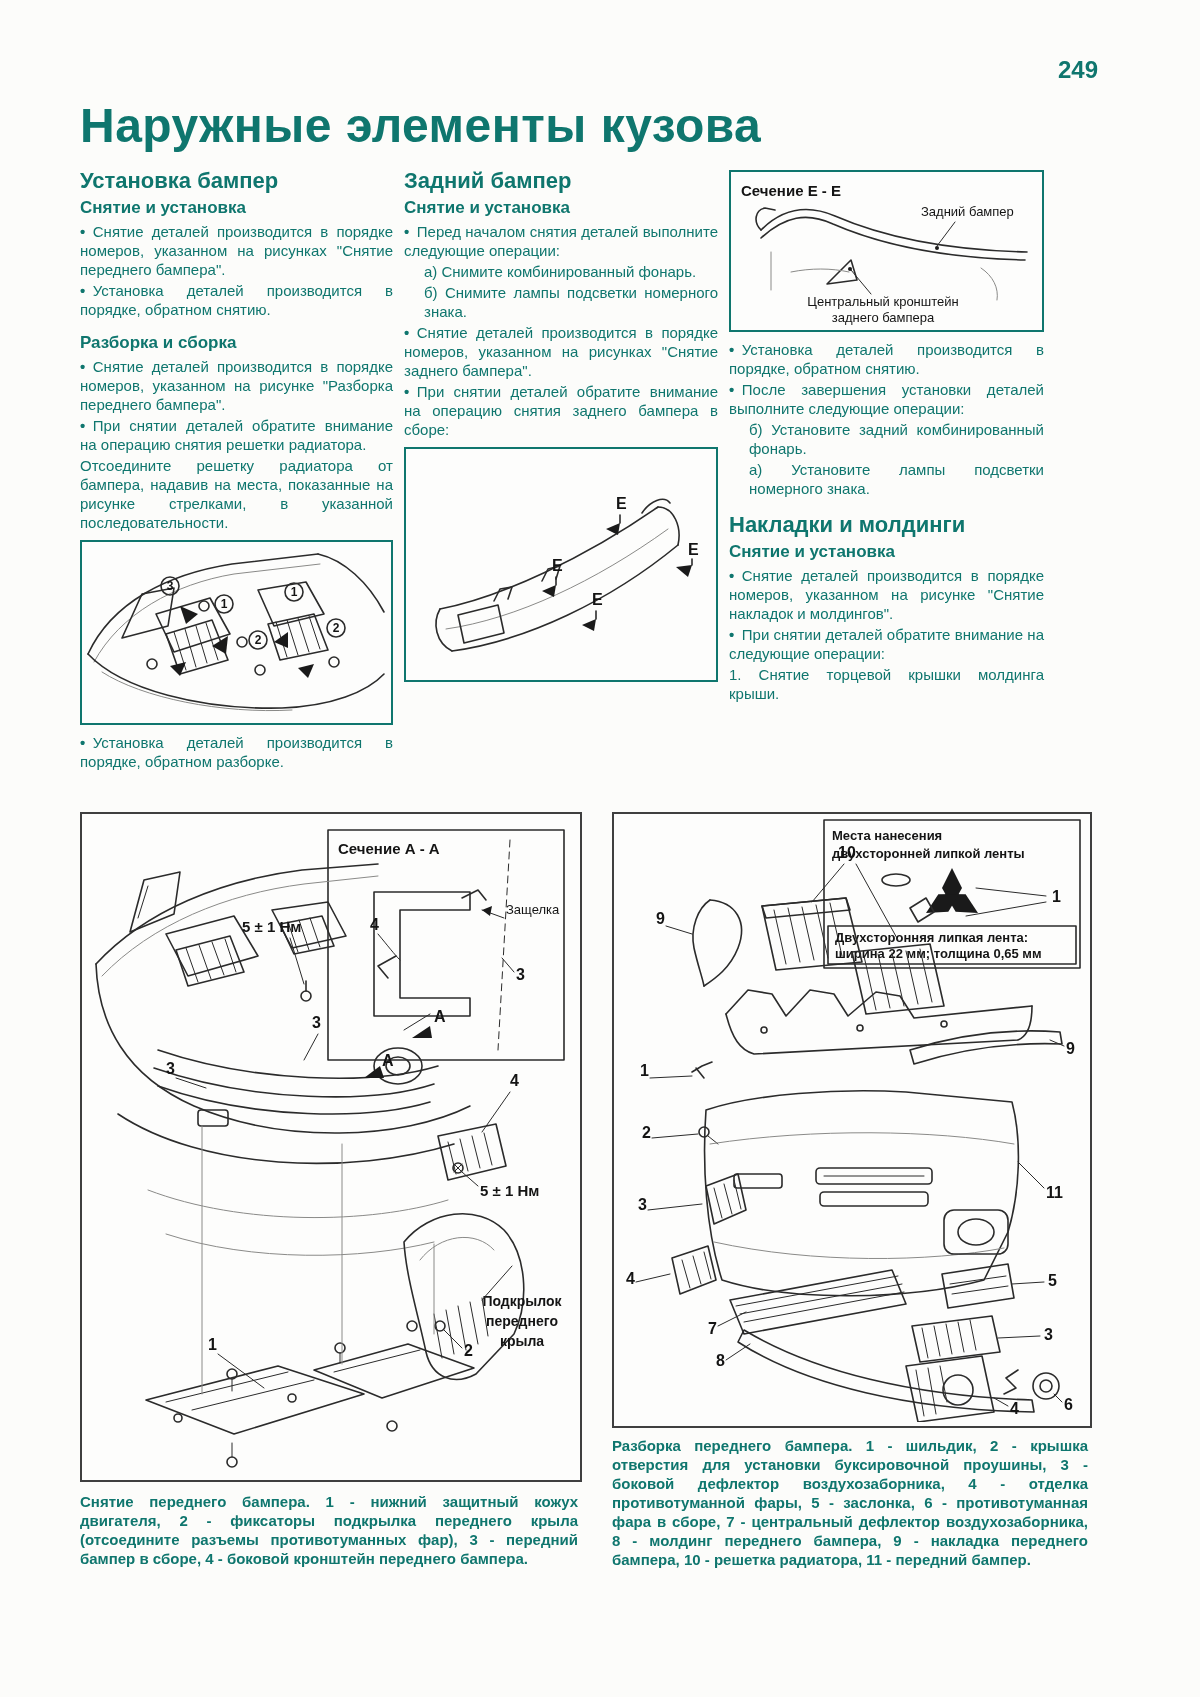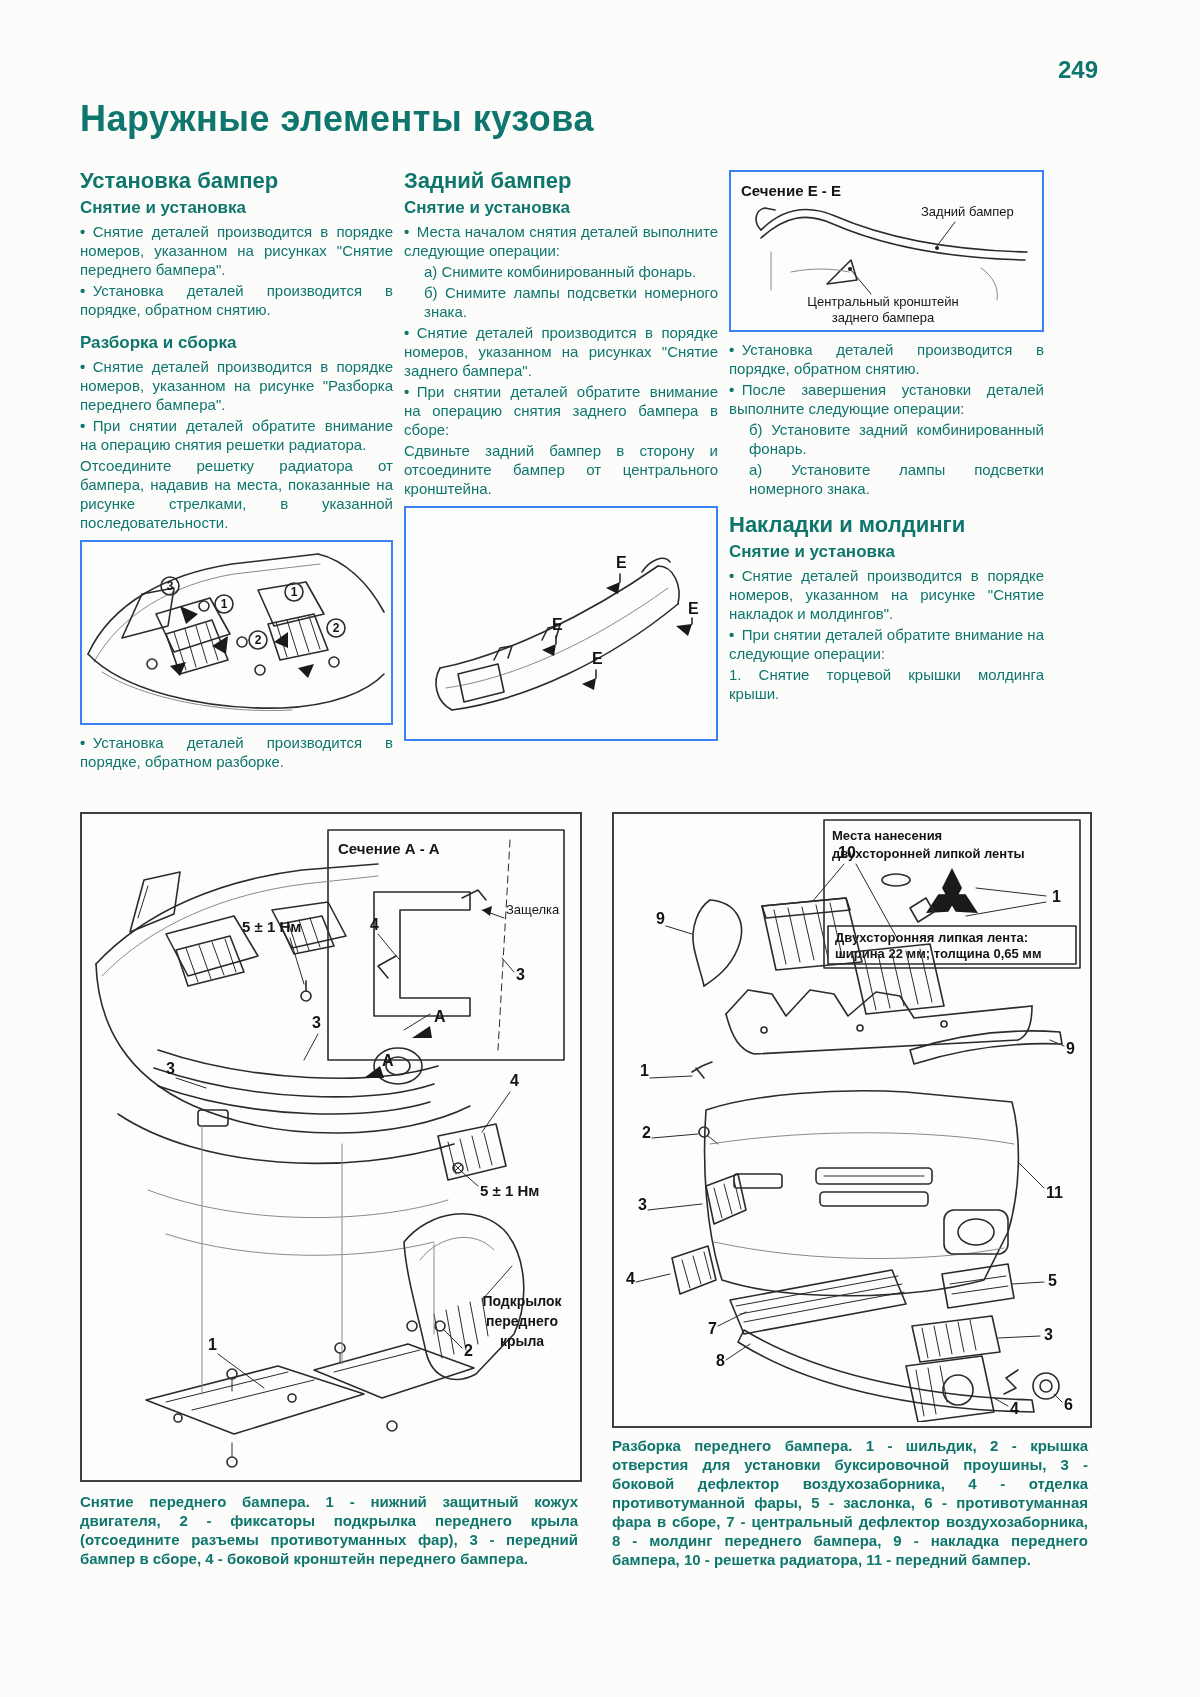--- a/index.html
+++ b/index.html
@@ -1,32 +1,32 @@
 <!DOCTYPE html>
 <html><head>
 <meta charset="utf-8">
 <style>
   html,body{margin:0;padding:0;background:#d9d9d6;}
   .page{position:relative;width:1200px;height:1697px;margin:0 auto;background:#fcfcfa;
         font-family:"Liberation Sans",sans-serif;color:#0f766e;overflow:hidden;text-decoration:underline;}
   .pagenum{position:absolute;top:56px;left:1058px;font-size:24px;font-weight:bold;}
-  .title{position:absolute;left:80px;top:98px;font-size:36px;font-weight:bold;letter-spacing:.5px;margin:0;}
+  .title{position:absolute;left:80px;top:98px;font-size:48px;font-weight:bold;letter-spacing:.5px;margin:0;}
   .col{position:absolute;top:168px;}
   #col1{left:80px;width:313px;}
   #col2{left:404px;width:314px;}
   #col3{left:729px;width:315px;}
   h2{font-size:22px;font-weight:bold;margin:0 0 4px;}
   h3{font-size:17px;font-weight:bold;margin:2px 0 4px;}
   .gap{margin-top:14px;}
   p{font-size:15px;line-height:19px;text-align:justify;margin:0 0 2px;}
   p.b::before{content:"\2022\2002";font-weight:bold;}
   p.sub{padding-left:20px;}
   p.note{font-style:italic;}
   .ul{text-decoration:underline;}
-  figure{margin:8px 0;border:2px solid #3b82f6;background:#fdfdfc;}
+  figure{margin:8px 0;border:2px solid #0f766e;background:#fdfdfc;}
   .figabs{position:absolute;border:2px solid #3f3f3f;background:#fdfdfc;}
   #fig-left{left:80px;top:812px;width:498px;height:666px;}
   #fig-right{left:612px;top:812px;width:476px;height:612px;}
   .cap{position:absolute;font-weight:bold;}
   #cap-left{left:80px;top:1492px;width:498px;}
   #cap-right{left:612px;top:1436px;width:476px;}
   svg{display:block;}
   svg path,svg rect,svg polygon,svg circle,svg ellipse,svg line,svg polyline{
       fill:none;stroke:#2b2b2b;stroke-width:1.6;stroke-linecap:round;stroke-linejoin:round;}
   svg .fill{fill:#1a1a1a;stroke:none;}
@@ -106,26 +106,25 @@
         </g>
       </svg>
     </figure>
 
     <p class="b">Установка деталей производится в порядке, обратном разборке.</p>
   </div>
 
   <div class="col" id="col2">
     <h2>Задний бампер</h2>
     <h3>Снятие и установка</h3>
-    <p class="b">Места началом снятия деталей выполните следующие операции:</p>
+    <p class="b">Перед началом снятия деталей выполните следующие операции:</p>
     <p class="sub">а) Снимите комбинированный фонарь.</p>
     <p class="sub">б) Снимите лампы подсветки номерного знака.</p>
     <p class="b">Снятие деталей производится в порядке номеров, указанном на рисунках "Снятие заднего бампера".</p>
     <p class="b">При снятии деталей обратите внимание на операцию снятия заднего бампера в сборе:</p>
-    <p>Сдвиньте задний бампер в сторону и отсоедините бампер от центрального кронштейна.</p>
 
     <figure>
       <svg width="310" height="231" viewBox="0 0 310 231">
         <path d="M34,160 C96,148 180,108 252,58"></path>
         <path d="M46,202 C120,192 204,152 272,96"></path>
         <path d="M34,160 C26,174 30,194 46,202"></path>
         <path d="M252,58 C268,58 276,78 272,96"></path>
         <path class="faint" d="M40,180 C110,170 190,132 262,80"></path>
         <path d="M52,166 L92,156 L98,184 L58,194 Z"></path>
         <path d="M88,152 l6,-12 l12,-2 l-4,12"></path>

